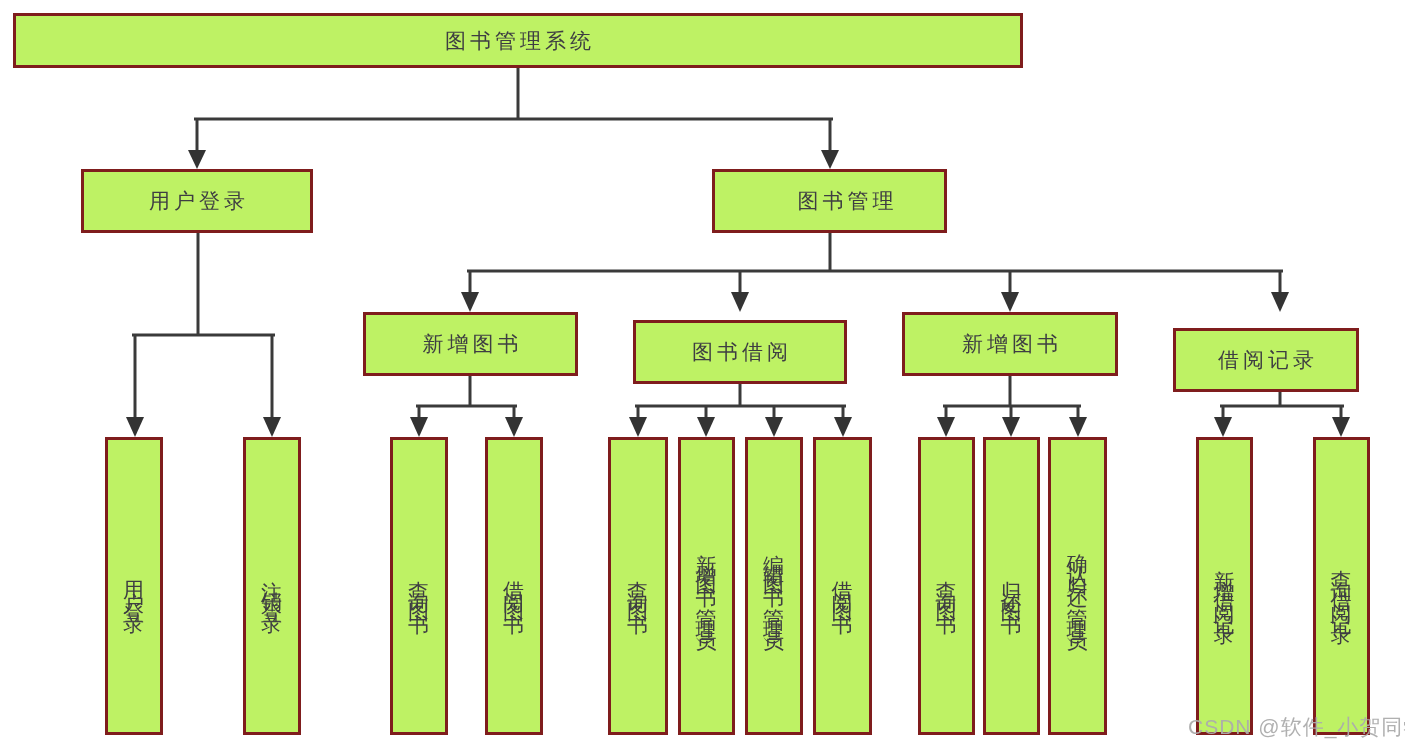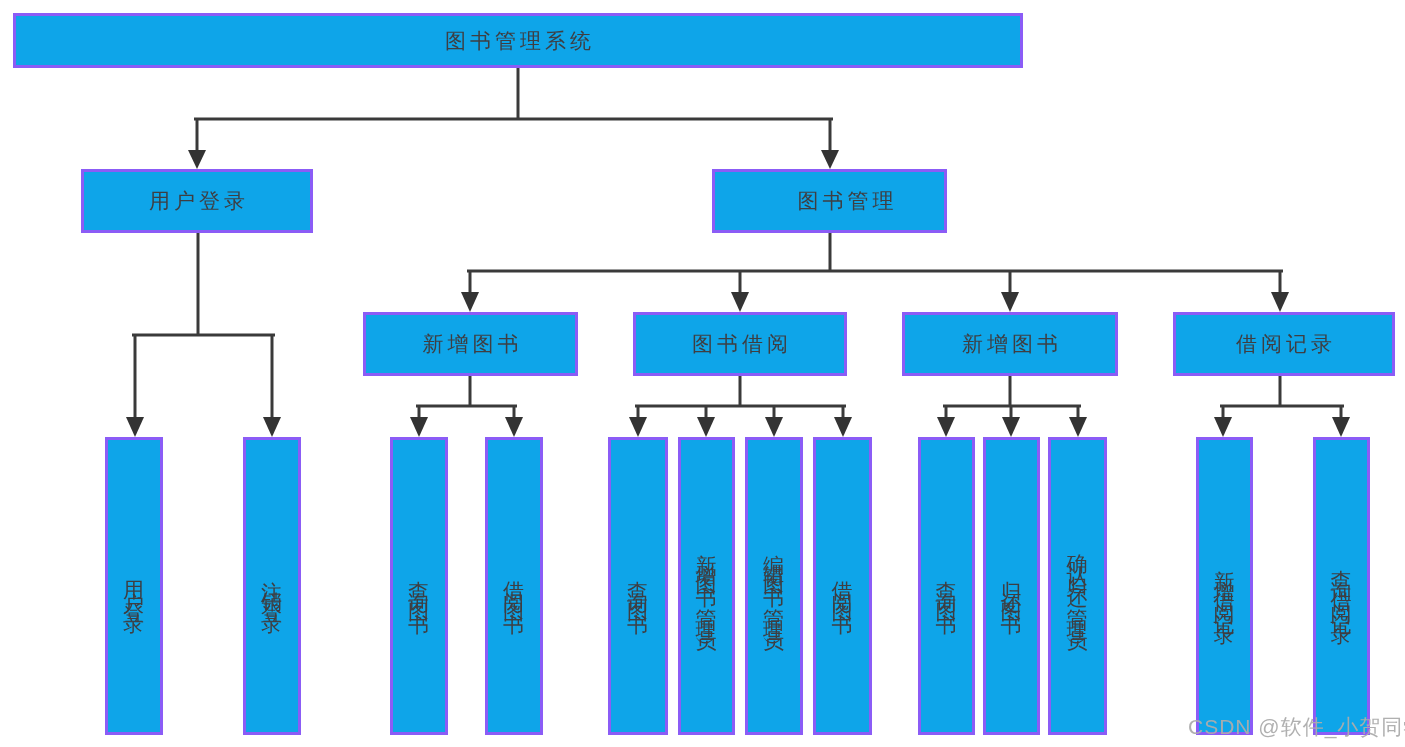--- a/index.html
+++ b/index.html
@@ -18,22 +18,22 @@
   #wires {
     position: absolute;
     left: 0; top: 0;
     width: 1405px;
     height: 747px;
     z-index: 1;
   }
   .node {
     position: absolute;
     box-sizing: border-box;
-    border: 3px solid #8b5cf6;
-    background: #0ea5e9;
+    border: 3px solid #7f1d1d;
+    background: #bef264;
     display: flex;
     align-items: center;
     justify-content: center;
     color: #3e3e42;
     z-index: 2;
   }
   .hbox span {
     font-size: 21px;
     letter-spacing: 4px;
     padding-left: 4px; 
@@ -134,27 +134,27 @@
   <div class="node hbox" style="left:81px; top:169px; width:232px; height:64px;">
     <span>用户登录</span>
   </div>
   <div class="node hbox" style="left:712px; top:169px; width:235px; height:64px;padding-left:32px;">
     <span>图书管理</span>
   </div>
 
   <div class="node hbox" style="left:363px; top:312px; width:215px; height:64px;">
     <span>新增图书</span>
   </div>
-  <div class="node hbox" style="left:633px; top:312px; width:214px; height:64px;">
+  <div class="node hbox" style="left:633px; top:320px; width:214px; height:64px;">
     <span>图书借阅</span>
   </div>
   <div class="node hbox" style="left:902px; top:312px; width:216px; height:64px;">
     <span>新增图书</span>
   </div>
-  <div class="node hbox" style="left:1173px; top:312px; width:222px; height:64px;">
+  <div class="node hbox" style="left:1173px; top:328px; width:186px; height:64px;">
     <span>借阅记录</span>
   </div>
 
   <div class="node vbox" style="left:105px; top:437px; width:58px; height:298px;">
     <span>用户登录</span>
   </div>
   <div class="node vbox" style="left:243px; top:437px; width:58px; height:298px;">
     <span>注销登录</span>
   </div>
 

